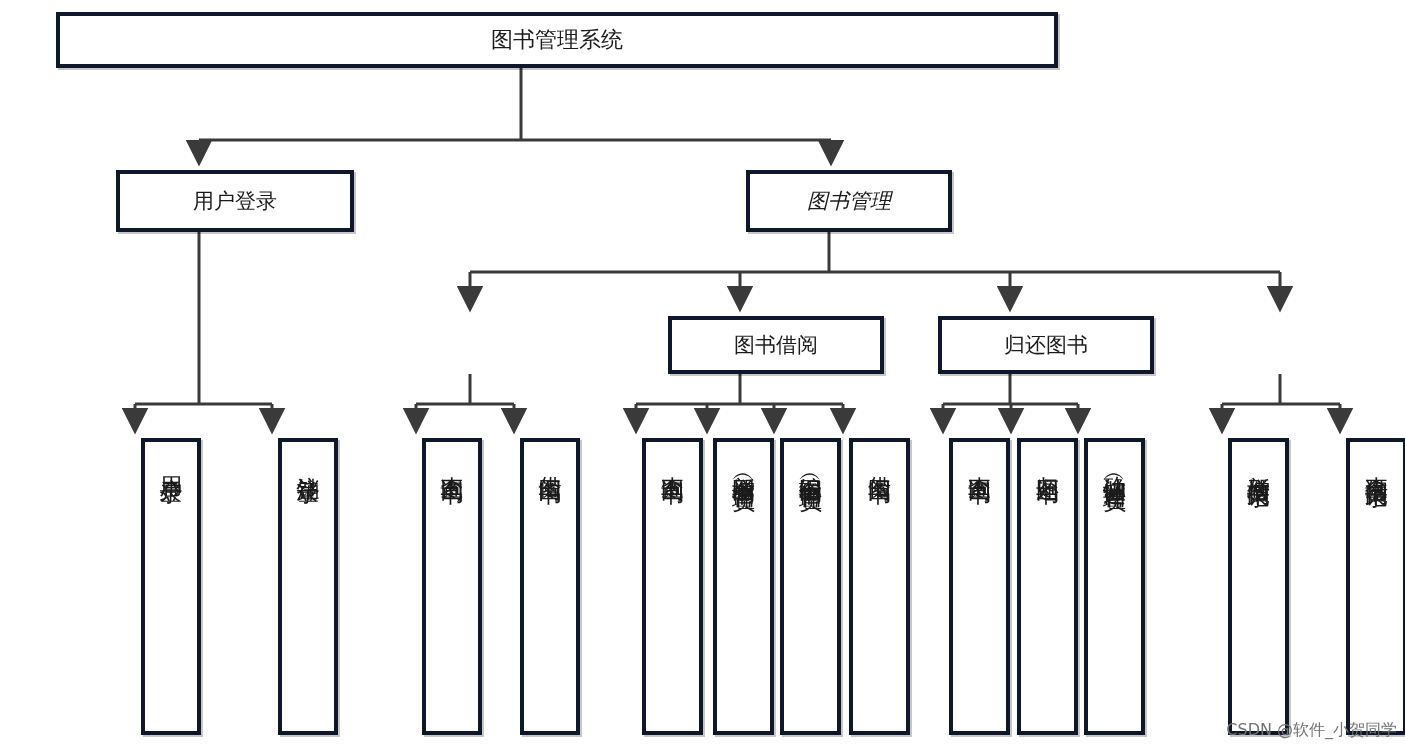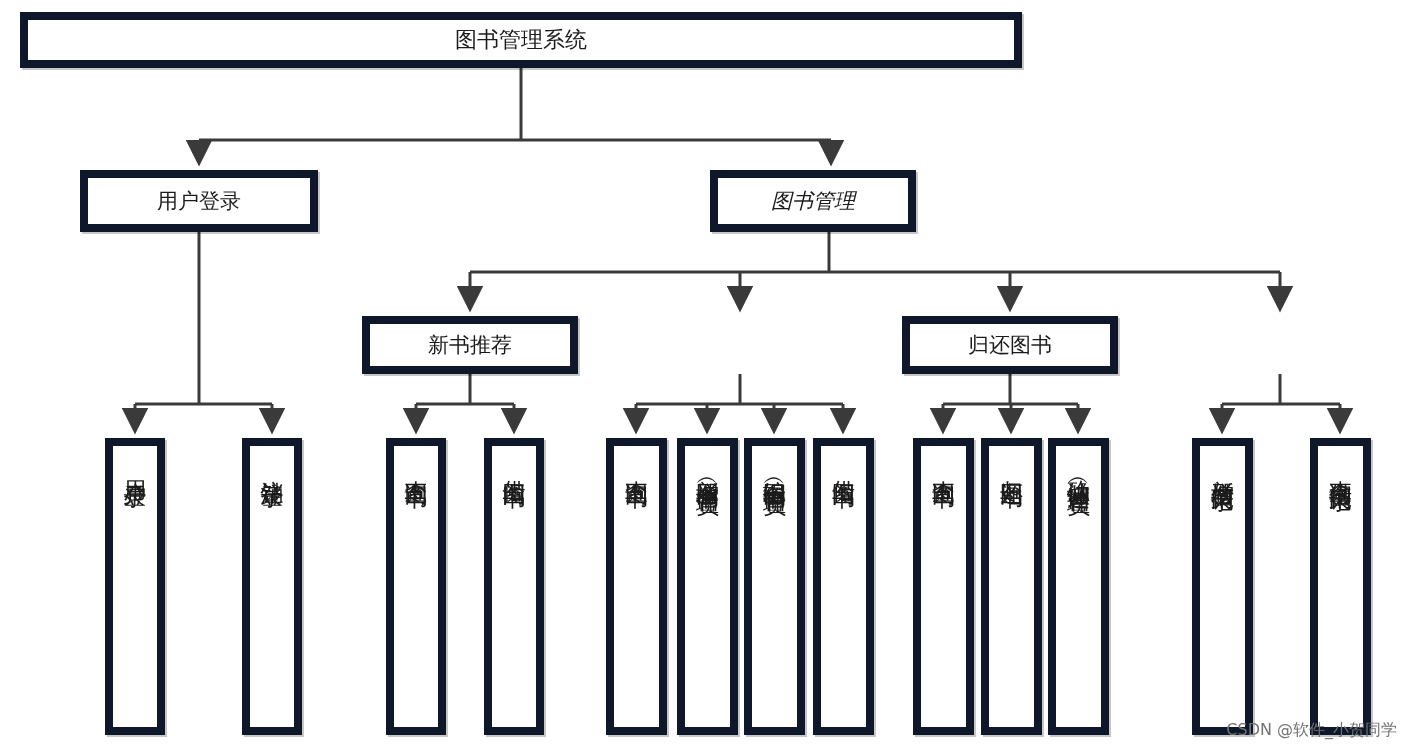--- a/index.html
+++ b/index.html
@@ -22,26 +22,27 @@
     left: 0;
     top: 0;
     width: 1405px;
     height: 747px;
     pointer-events: none;
   }
   .node {
     position: absolute;
     box-sizing: border-box;
     background: #ffffff;
-    border: 8px solid #0f172a;
+    border: 4px solid #0f172a;
     box-shadow: 2px 2px 0 rgba(0,0,0,0.22);
     display: flex;
     align-items: center;
     justify-content: center;
     z-index: 3;
+    margin-left: 36px;
   }
   .node > .label {
     color: #1b1b1b;
     line-height: 1.18;
     text-align: center;
     white-space: nowrap;
   }
   .node.horiz > .label {
     font-size: 21px;
   }
@@ -130,22 +131,22 @@
     <span class="label">图书管理系统</span>
   </div>
 
   <div class="node horiz" style="left: 80px; top: 170px; width: 238px; height: 62px;">
     <span class="label">用户登录</span>
   </div>
   <div class="node horiz" style="left: 710px; top: 170px; width: 206px; height: 62px; font-style: italic;">
     <span class="label">图书管理</span>
   </div>
 
-  <div class="node horiz" style="left: 362px; top: 316px; width: 216px; height: 58px;">
-    <span class="label">新书推荐</span>
+  <div class="node horiz" style="left: 632px; top: 316px; width: 216px; height: 58px;">
+    <span class="label">图书借阅</span>
   </div>
   <div class="node horiz" style="left: 902px; top: 316px; width: 216px; height: 58px;">
     <span class="label">归还图书</span>
   </div>
 
   <div class="node vert" style="left: 105px; top: 438px; width: 60px; height: 297px;">
     <span class="label">用户登录</span>
   </div>
   <div class="node vert" style="left: 242px; top: 438px; width: 60px; height: 297px;">
     <span class="label">注销登录</span>

